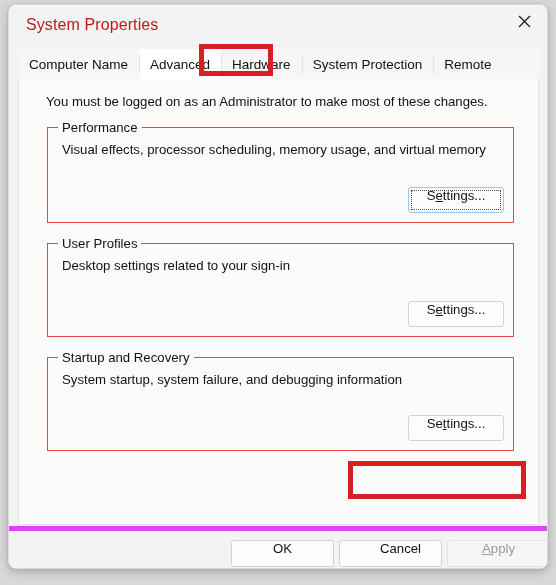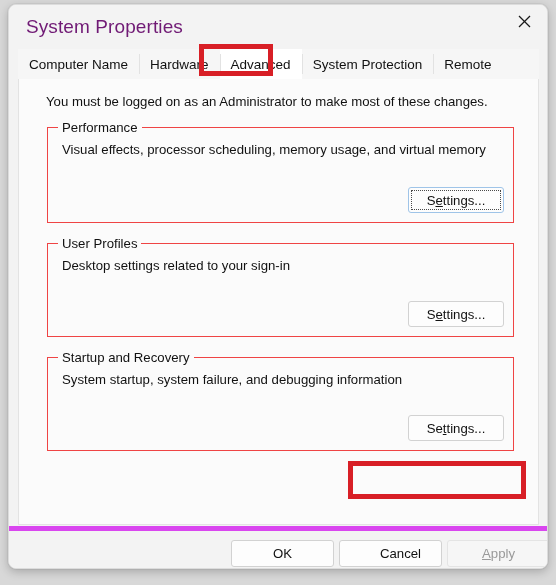--- a/index.html
+++ b/index.html
@@ -35,22 +35,22 @@
 
   .titlebar {
     position: relative;
     height: 40px;
     background: #f3f3f3;
   }
   .title-text {
     position: absolute;
     left: 17px;
     top: 11px;
-    font-size: 19px;
-    color: #701a75;
+    font-size: 16px;
+    color: #b91c1c;
     font-family: "Liberation Sans", sans-serif;
     letter-spacing: 0.1px;
     white-space: nowrap;
   }
   .close-btn {
     position: absolute;
     right: 0px;
     top: 0px;
     width: 46px;
     height: 33px;
@@ -158,21 +158,20 @@
   
   .btn {
     position: absolute;
     box-sizing: border-box;
     background: #fdfdfd;
     border: 1px solid #d2d2d2;
     border-radius: 3px;
     font-size: 13.2px;
     color: #111;
     display: flex;
-    align-items: center;
     justify-content: center;
     cursor: default;
     white-space: nowrap;
     font-family: "Liberation Sans", sans-serif;
   }
   .btn u { text-decoration: underline; text-underline-offset: 1px; }
 
   .btn.focused {
     border: 1px solid #9fc4e8;
     background: #fdfdfd;
@@ -254,25 +253,25 @@
           <line x1="1" y1="1" x2="12" y2="12" stroke="#1a1a1a" stroke-width="1.2"></line>
           <line x1="12" y1="1" x2="1" y2="12" stroke="#1a1a1a" stroke-width="1.2"></line>
         </svg>
       </div>
     </div>
 
     <div class="tabstrip">
       <div class="tab">
         <span>Computer Name</span>
       </div>
+      <div class="tab selected">
+        <span>Advanced</span>
+      </div>
       <div class="tab">
         <span>Hardware</span>
-      </div>
-      <div class="tab selected">
-        <span>Advanced</span>
       </div>
       <div class="tab">
         <span>System Protection</span>
       </div>
       <div class="tab">
         <span>Remote</span>
       </div>
     </div>
 
     <div class="tabpanel">

